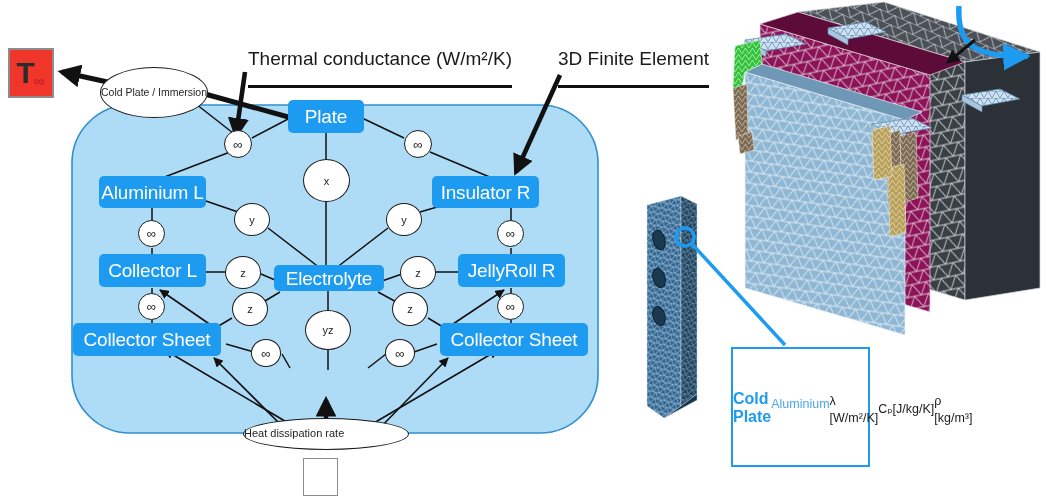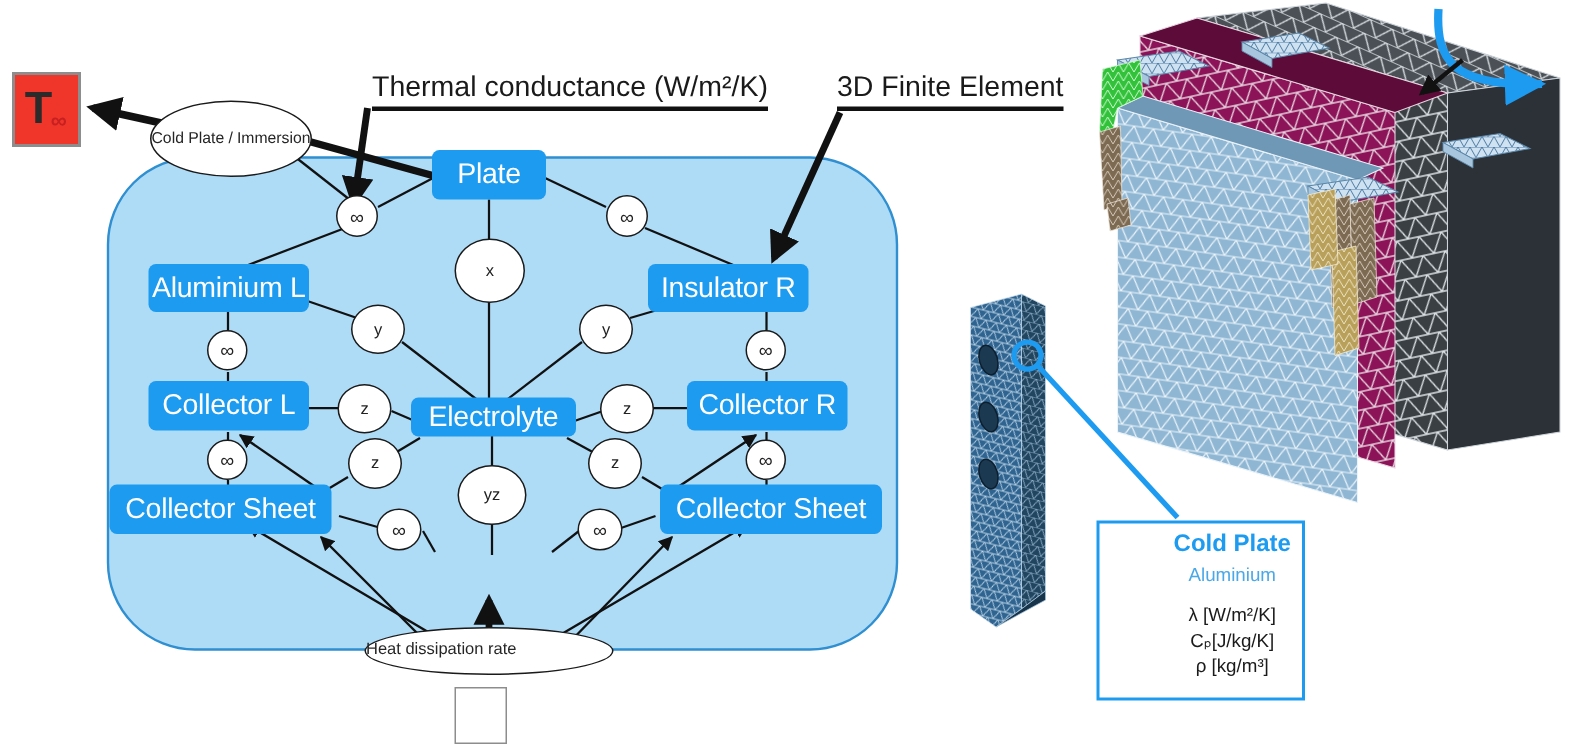--- a/index.html
+++ b/index.html
@@ -18,40 +18,40 @@
          align-items:center;justify-content:space-between;
          border:1.4px solid #1a1a1a;background:#ffffff;border-radius:50%;
          color:#262626;font-size:10.5px;line-height:1.25;text-align:center;}
   .gnode{position:absolute;box-sizing:border-box;display:flex;
          align-items:center;justify-content:center;
          border:1.3px solid #1a1a1a;background:#ffffff;border-radius:50%;
          color:#222;font-size:10px;}
   .gnode.inf{font-size:13px;}
   .gnode.big{font-size:11px;}
   .hdr{position:absolute;font-size:19px;color:#1a1a1a;white-space:nowrap;}
-  .hdr.u{border-bottom:3px solid #111;padding-bottom:1px;}
+  .hdr.u{border-bottom:3px solid #111;padding-bottom:15px;}
 
   
   #tinf{position:absolute;left:8px;top:48px;width:46px;height:50px;
         background:#f0352b;border:2px solid #8d8d8d;box-sizing:border-box;
         color:#2b2b2b;font-size:30px;font-weight:bold;line-height:1;
         display:flex;align-items:center;justify-content:center;}
   #tinf .sub{color:#c62020;font-size:15px;vertical-align:sub;
              position:relative;top:7px;left:-1px;}
 
   
   #qicon{position:absolute;left:303px;top:458px;width:35px;height:38px;
          border:1.5px solid #8d8d8d;background:#ffffff;box-sizing:border-box;
          overflow:hidden;}
 
   
   #cpcard{position:absolute;left:731px;top:347px;width:139px;height:120px;
           border:2px solid #1d9bf0;background:#ffffff;box-sizing:border-box;
-          display:flex;flex-direction:column;align-items:center;
-          justify-content:flex-start;padding-top:5px;padding-left:42px;}
+          display:flex;align-items:center;
+          justify-content:flex-start;padding-top:5px;}
   #cpcard .ttl{color:#1d9bf0;font-weight:bold;font-size:16px;margin-bottom:4px;}
   #cpcard .mat{color:#4aa8e8;font-size:12.5px;margin-bottom:12px;}
   #cpcard .ln{color:#1a1a1a;font-size:12.5px;line-height:1.35;}
 </style>
 </head>
 <body>
 
 <div id="stage">
 
 <svg id="scene" viewBox="0 0 1046 500">
@@ -286,21 +286,21 @@
 
 <div class="node" style="left:432px;top:176px;width:107px;height:32px;">
   <span>Insulator R</span>
 </div>
 
 <div class="node" style="left:99px;top:254px;width:107px;height:33px;">
   <span>Collector L</span>
 </div>
 
 <div class="node" style="left:458px;top:254px;width:107px;height:33px;">
-  <span>Collector R</span>
+  <span>JellyRoll R</span>
 </div>
 
 <div class="node" style="left:73px;top:323px;width:148px;height:33px;">
   <span>Collector Sheet</span>
 </div>
 
 <div class="node" style="left:440px;top:323px;width:148px;height:33px;">
   <span>Collector Sheet</span>
 </div>
 

